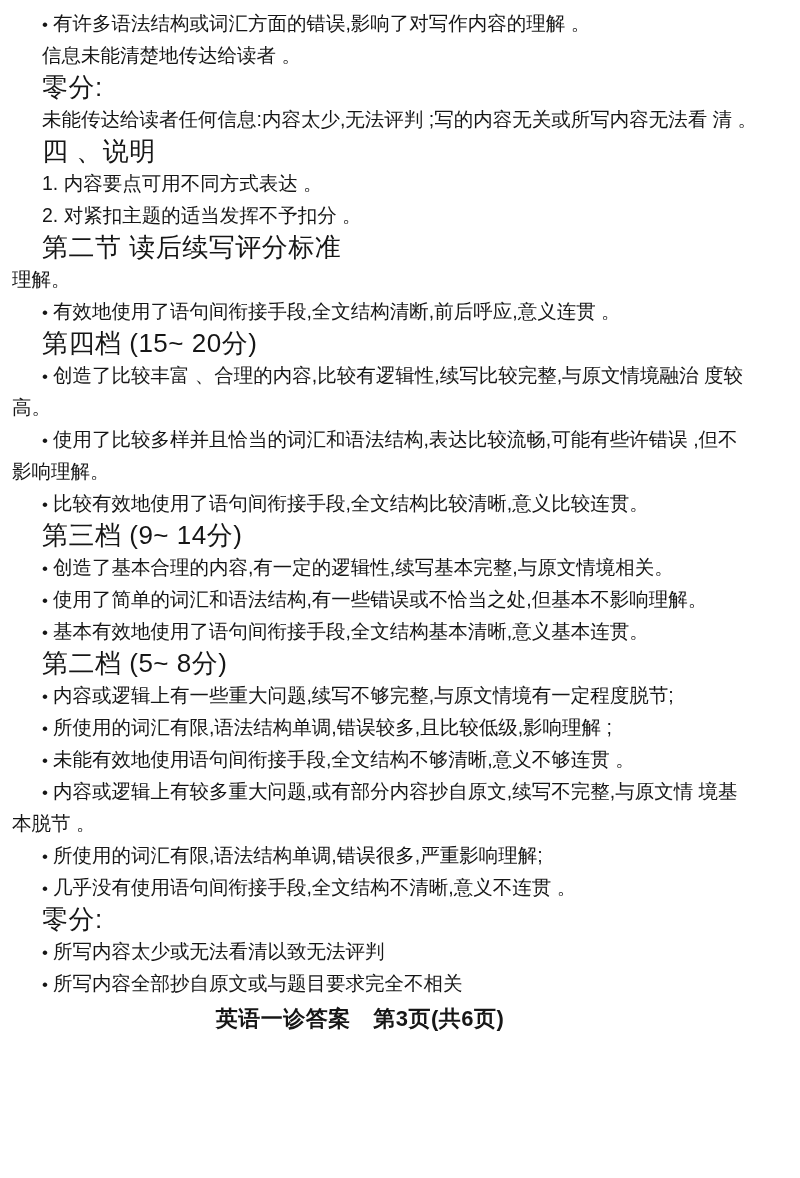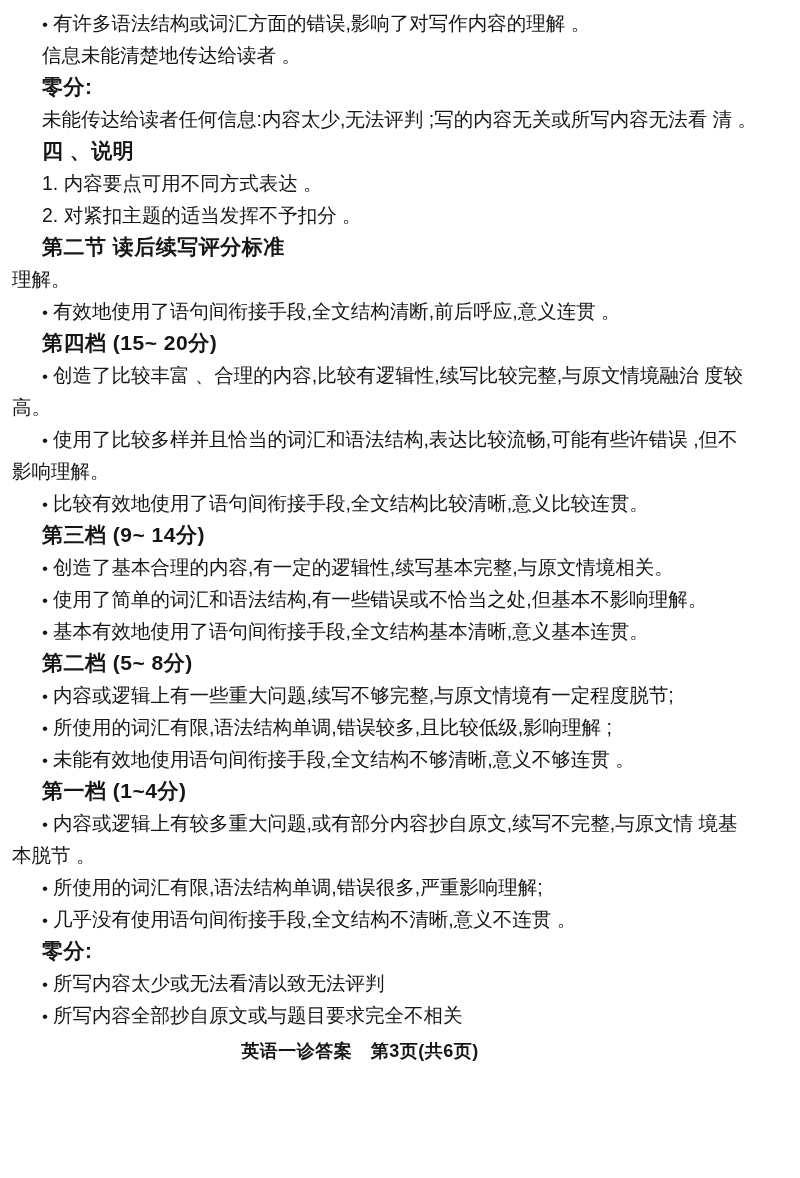--- a/index.html
+++ b/index.html
@@ -25,37 +25,37 @@
     white-space: nowrap;
     padding-left: 42px;
     font-weight: 500;
   }
   .line.cont {
     padding-left: 12px;
   }
   .line.numbered {
   }
   .line.heading {
-    font-weight: bold;
-    font-size: 21px;
+    font-weight: normal;
+    font-size: 26px;
     letter-spacing: 0.5px;
   }
   .mk {
     display: inline-block;
     margin-right: 5px;
     font-size: 17px;
     vertical-align: baseline;
   }
   .footer {
     margin-top: 4px;
     height: 32px;
     line-height: 32px;
     text-align: center;
     font-weight: bold;
-    font-size: 18px;
+    font-size: 22px;
     letter-spacing: 0.5px;
   }
 </style>
 </head>
 <body>
 
 <div class="page">
 
   <div class="line bullet"><span class="mk">•</span><span>有许多语法结构或词汇方面的错误,影响了对写作内容的理解 。</span></div>
 
@@ -101,21 +101,20 @@
   <div class="line bullet"><span class="mk">•</span><span>基本有效地使用了语句间衔接手段,全文结构基本清晰,意义基本连贯。</span></div>
 
   <div class="line heading"><span>第二档 (5~ 8分)</span></div>
 
   <div class="line bullet"><span class="mk">•</span><span>内容或逻辑上有一些重大问题,续写不够完整,与原文情境有一定程度脱节;</span></div>
 
   <div class="line bullet"><span class="mk">•</span><span>所使用的词汇有限,语法结构单调,错误较多,且比较低级,影响理解 ;</span></div>
 
   <div class="line bullet"><span class="mk">•</span><span>未能有效地使用语句间衔接手段,全文结构不够清晰,意义不够连贯 。</span></div>
 
-  <div class="line heading"><span>第一档 (1~4分)</span></div>
 
   <div class="line bullet"><span class="mk">•</span><span>内容或逻辑上有较多重大问题,或有部分内容抄自原文,续写不完整,与原文情 境基</span></div>
 
   <div class="line cont"><span>本脱节 。</span></div>
 
   <div class="line bullet"><span class="mk">•</span><span>所使用的词汇有限,语法结构单调,错误很多,严重影响理解;</span></div>
 
   <div class="line bullet"><span class="mk">•</span><span>几乎没有使用语句间衔接手段,全文结构不清晰,意义不连贯 。</span></div>
 
   <div class="line heading"><span>零分:</span></div>

